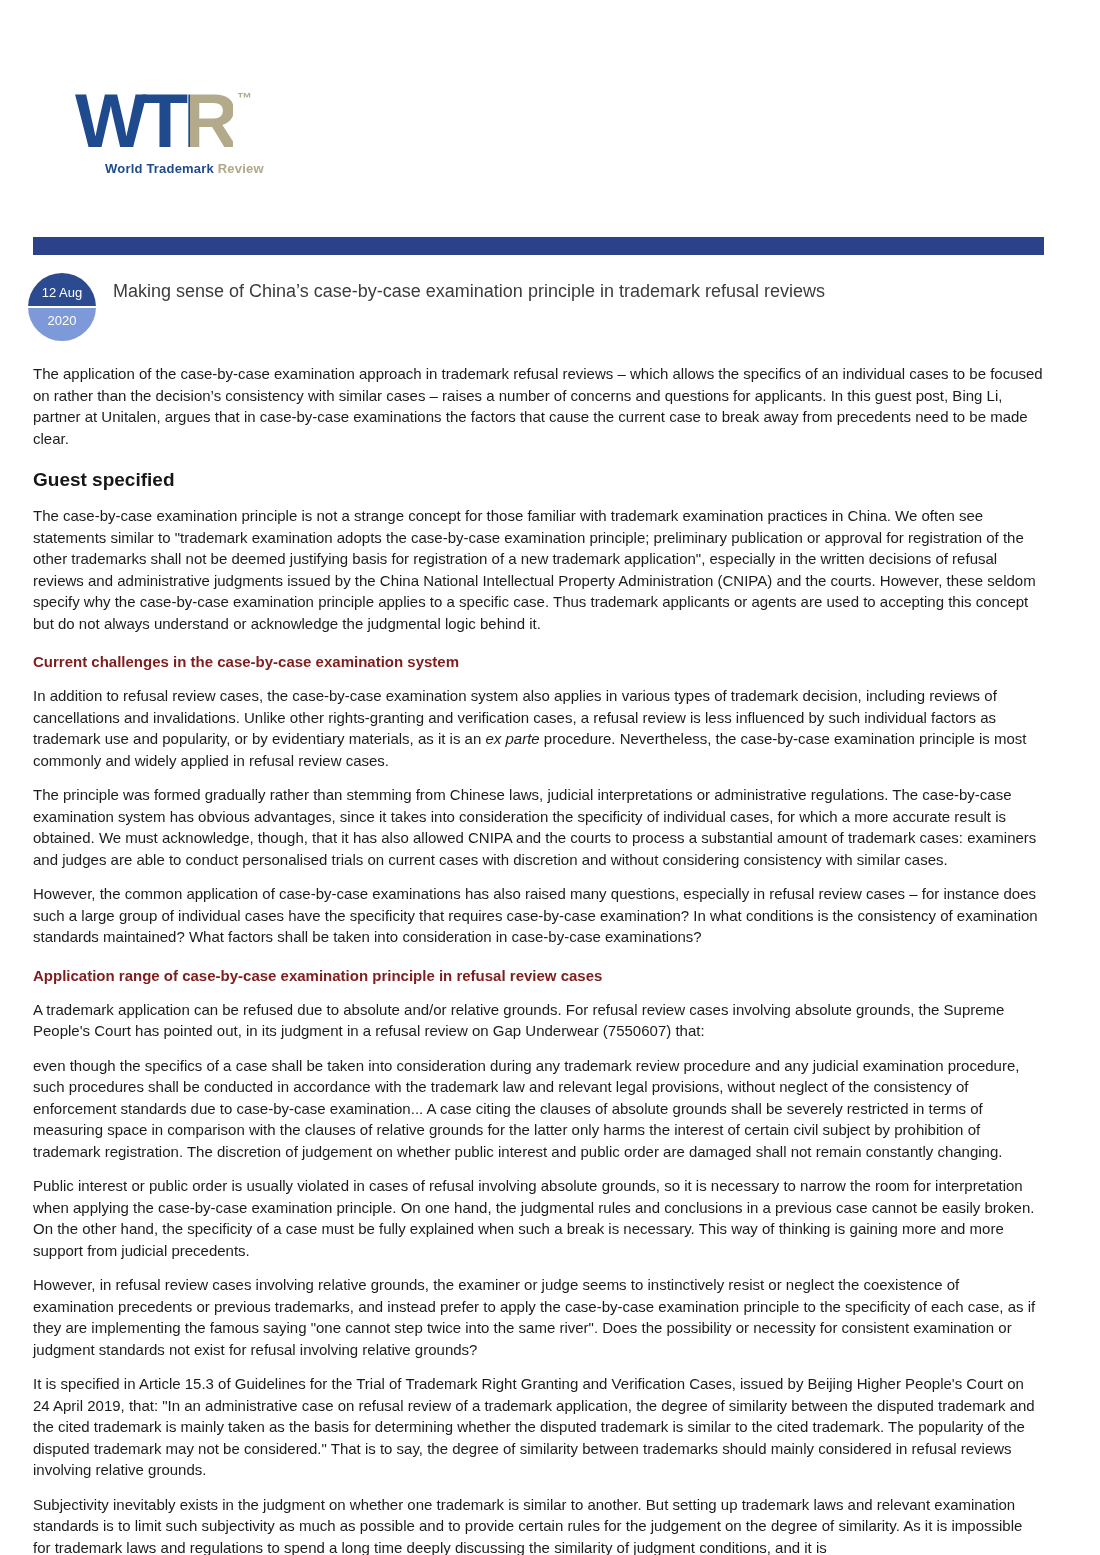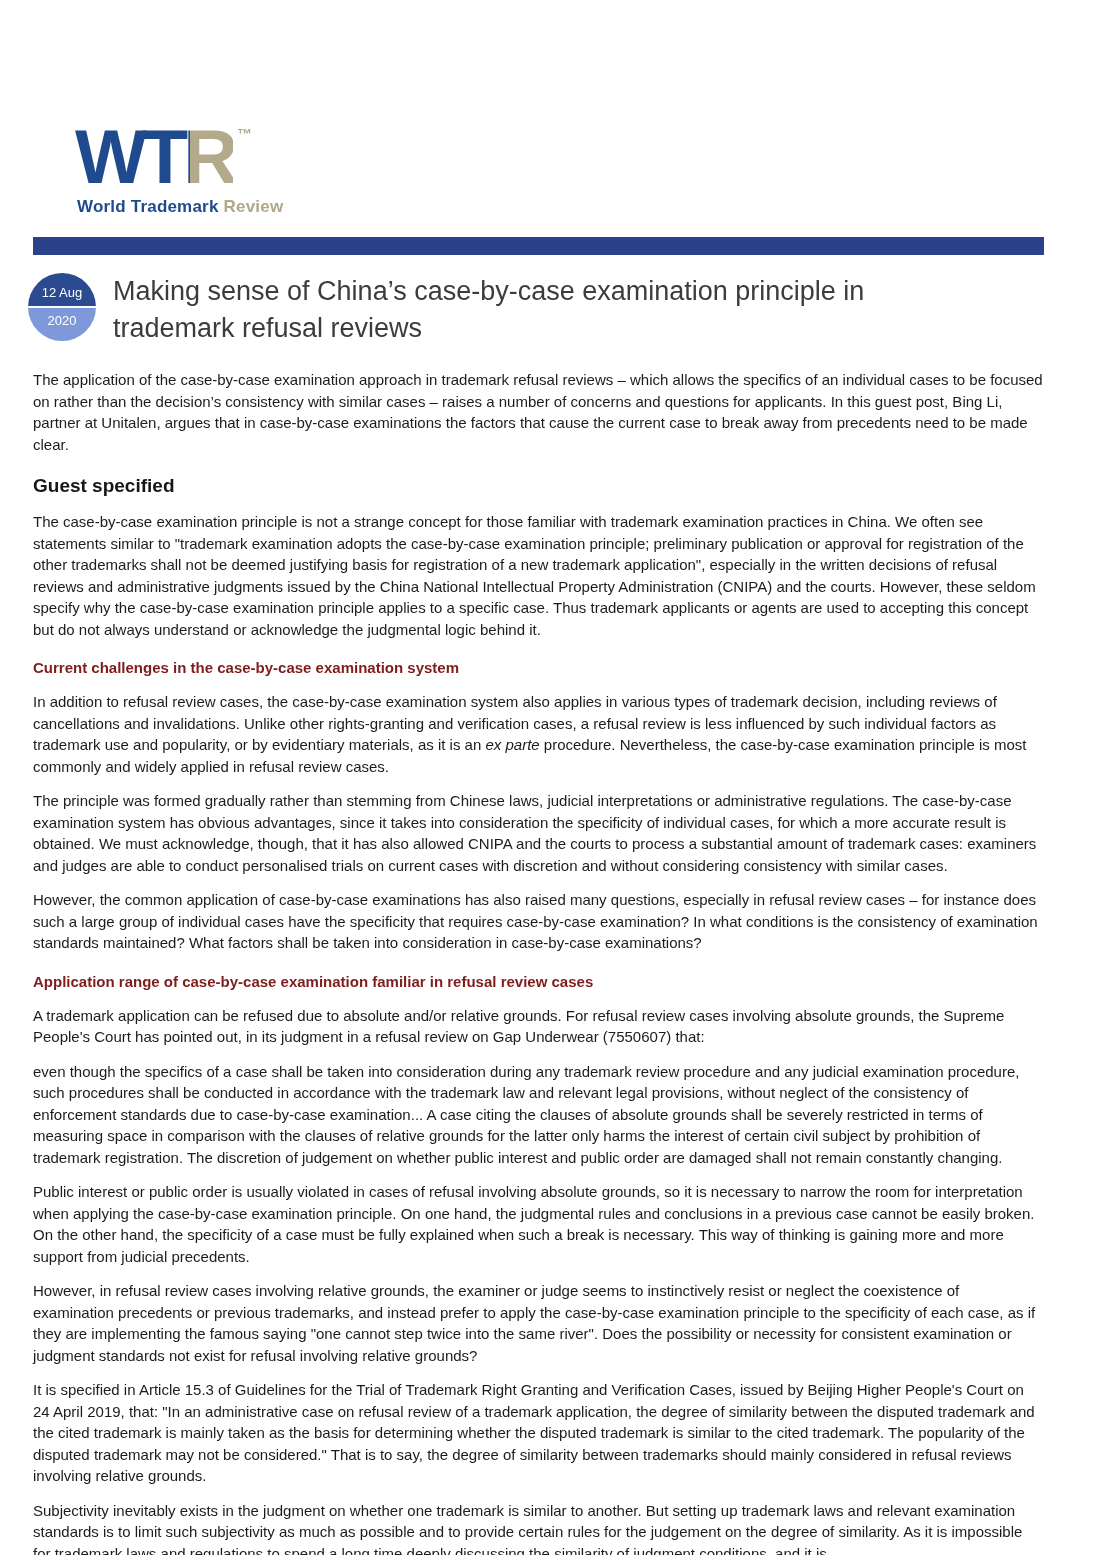--- a/index.html
+++ b/index.html
@@ -5,39 +5,39 @@
   * { box-sizing: border-box; margin: 0; padding: 0; }
   html, body { background: #ffffff; }
   body {
     width: 1100px; height: 1555px; overflow: hidden;
     font-family: "Liberation Sans", "DejaVu Sans", sans-serif;
     color: #1e1e1e;
   }
   .page { width: 1100px; height: 1555px; position: relative; }
 
   
-  .masthead { padding: 103px 0 0 75px; height: 189px; }
+  .masthead { padding: 67px 0 0 75px; height: 189px; }
   .logo { display: inline-block; text-decoration: none; cursor: pointer; }
   .logo-word {
     font-weight: bold; font-size: 76px; line-height: 62px;
     letter-spacing: -5px; white-space: nowrap;
   }
   .logo-wt { color: #1f4b8e; }
   .logo-r {
     color: #b2aa8a;
     background: linear-gradient(90deg, #1f4b8e 0%, #1f4b8e 14%, #b2aa8a 14%, #b2aa8a 100%);
     -webkit-background-clip: text; background-clip: text;
     -webkit-text-fill-color: transparent;
   }
   .logo-tm {
     color: #b2aa8a; font-size: 15px; letter-spacing: 0;
     vertical-align: 44px; margin-left: 4px; font-weight: bold;
     -webkit-text-fill-color: #b2aa8a;
   }
-  .logo-sub { margin: 9px 0 0 2px; font-size: 17px; font-weight: bold; letter-spacing: 0.2px; white-space: nowrap; }
+  .logo-sub { margin: 9px 0 0 30px; font-size: 13px; font-weight: bold; letter-spacing: 0.2px; white-space: nowrap; }
   .sub-blue { color: #1f4b8e; }
   .sub-tan  { color: #b0a888; }
 
   
   .title-bar { margin: 48px 56px 0 33px; height: 18px; background: #2b4189; }
 
   
   .article-header { display: flex; align-items: flex-start; margin: 18px 56px 16px 28px; }
   .date-badge {
     width: 68px; height: 68px; border-radius: 50%; overflow: hidden;
@@ -48,21 +48,21 @@
     color: #ffffff; font-size: 13px;
     display: flex; align-items: center; justify-content: center; padding-top: 5px;
   }
   .date-bottom {
     flex: 1; background: #7e99d9;
     color: #ffffff; font-size: 13px;
     display: flex; align-items: flex-start; justify-content: center; padding-top: 5px;
   }
   .title {
     margin: 0 0 0 17px; max-width: 880px;
-    font-size: 27px; line-height: 37px; font-weight: 400; color: #3c3c3c;
+    font-size: 18px; line-height: 37px; font-weight: 400; color: #3c3c3c;
   }
 
   
   .body { margin: 22px 56px 0 33px; font-size: 15px; line-height: 21.5px; color: #1c1c1c; }
   .body p { margin: 0 0 13px; }
   .body h2 { font-size: 19px; line-height: 24px; color: #161616; margin: 19px 0 13px; font-weight: bold; }
   .body h3 { font-size: 15px; line-height: 21px; color: #7f1d1d; margin: 17px 0 13px; font-weight: bold; }
   .quote { }
 </style>
 </head>
@@ -95,21 +95,21 @@
     <p>The case-by-case examination principle is not a strange concept for those familiar with trademark examination practices in China. We often see statements similar to "trademark examination adopts the case-by-case examination principle; preliminary publication or approval for registration of the other trademarks shall not be deemed justifying basis for registration of a new trademark application", especially in the written decisions of refusal reviews and administrative judgments issued by the China National Intellectual Property Administration (CNIPA) and the courts. However, these seldom specify why the case-by-case examination principle applies to a specific case. Thus trademark applicants or agents are used to accepting this concept but do not always understand or acknowledge the judgmental logic behind it.</p>
 
     <h3>Current challenges in the case-by-case examination system</h3>
 
     <p><span>In addition to  refusal review cases, the case-by-case examination system also applies in various types of trademark decision, including reviews of cancellations and invalidations. Unlike other rights-granting and verification cases, a refusal review is less influenced by such individual factors as trademark use and popularity, or by evidentiary materials, as it is an </span><em>ex parte</em><span> procedure. Nevertheless, the case-by-case examination principle is most commonly and widely applied in refusal review cases.</span></p>
 
     <p>The principle was formed gradually rather than stemming from Chinese laws, judicial interpretations or administrative regulations. The case-by-case examination system has obvious advantages, since it takes into consideration the specificity of individual cases, for which a more accurate result is obtained. We must acknowledge, though, that it has also allowed CNIPA and the courts to process a substantial amount of trademark cases: examiners and judges are able to conduct personalised trials on current cases with discretion and without considering consistency with similar cases.</p>
 
     <p>However, the common application of case-by-case examinations has also raised many questions, especially in refusal review cases – for instance does such a large group of individual cases have the specificity that requires case-by-case examination? In what conditions is the consistency of examination standards maintained? What factors shall be taken into consideration in case-by-case examinations?</p>
 
-    <h3>Application range of case-by-case examination familiar in refusal review cases</h3>
+    <h3>Application range of case-by-case examination principle in refusal review cases</h3>
 
     <p>A trademark application can be refused due to absolute and/or relative grounds. For refusal review cases involving absolute grounds, the Supreme People's Court has pointed out, in its judgment in a refusal review on Gap Underwear (7550607) that:</p>
 
     <p class="quote">even though the specifics of a case shall be taken into consideration during any trademark review procedure and any judicial examination procedure, such procedures shall be conducted in accordance with the trademark law and relevant legal provisions, without neglect of the consistency of enforcement standards due to case-by-case examination... A case citing the clauses of absolute grounds shall be severely restricted in terms of measuring space in comparison with the clauses of relative grounds for the latter only harms the interest of certain civil subject by prohibition of trademark registration. The discretion of judgement on whether public interest and public order are damaged shall not remain constantly changing.</p>
 
     <p>Public interest or public order is usually violated in cases of refusal involving absolute grounds, so it is necessary to narrow the room for interpretation when applying the case-by-case examination principle. On one hand, the judgmental rules and conclusions in a previous case cannot be easily broken. On the other hand, the specificity of a case must be fully explained when such a break is necessary. This way of thinking is gaining more and more support from judicial precedents.</p>
 
     <p>However, in refusal review cases involving relative grounds, the examiner or judge seems to instinctively resist or neglect the coexistence of examination precedents or previous trademarks, and instead prefer to apply the case-by-case examination principle to the specificity of each case, as if they are implementing the famous saying "one cannot step twice into the same river". Does the possibility or necessity for consistent examination or judgment standards not exist for refusal involving relative grounds?</p>
 
     <p>It is specified in Article 15.3 of Guidelines for the Trial of Trademark Right Granting and Verification Cases, issued by Beijing Higher People's Court on 24 April 2019, that: "In an administrative case on refusal review of a trademark application, the degree of similarity between the disputed trademark and the cited trademark is mainly taken as the basis for determining whether the disputed trademark is similar to the cited trademark. The popularity of the disputed trademark may not be considered." That is to say, the degree of similarity between trademarks should mainly considered in refusal reviews involving relative grounds.</p>

